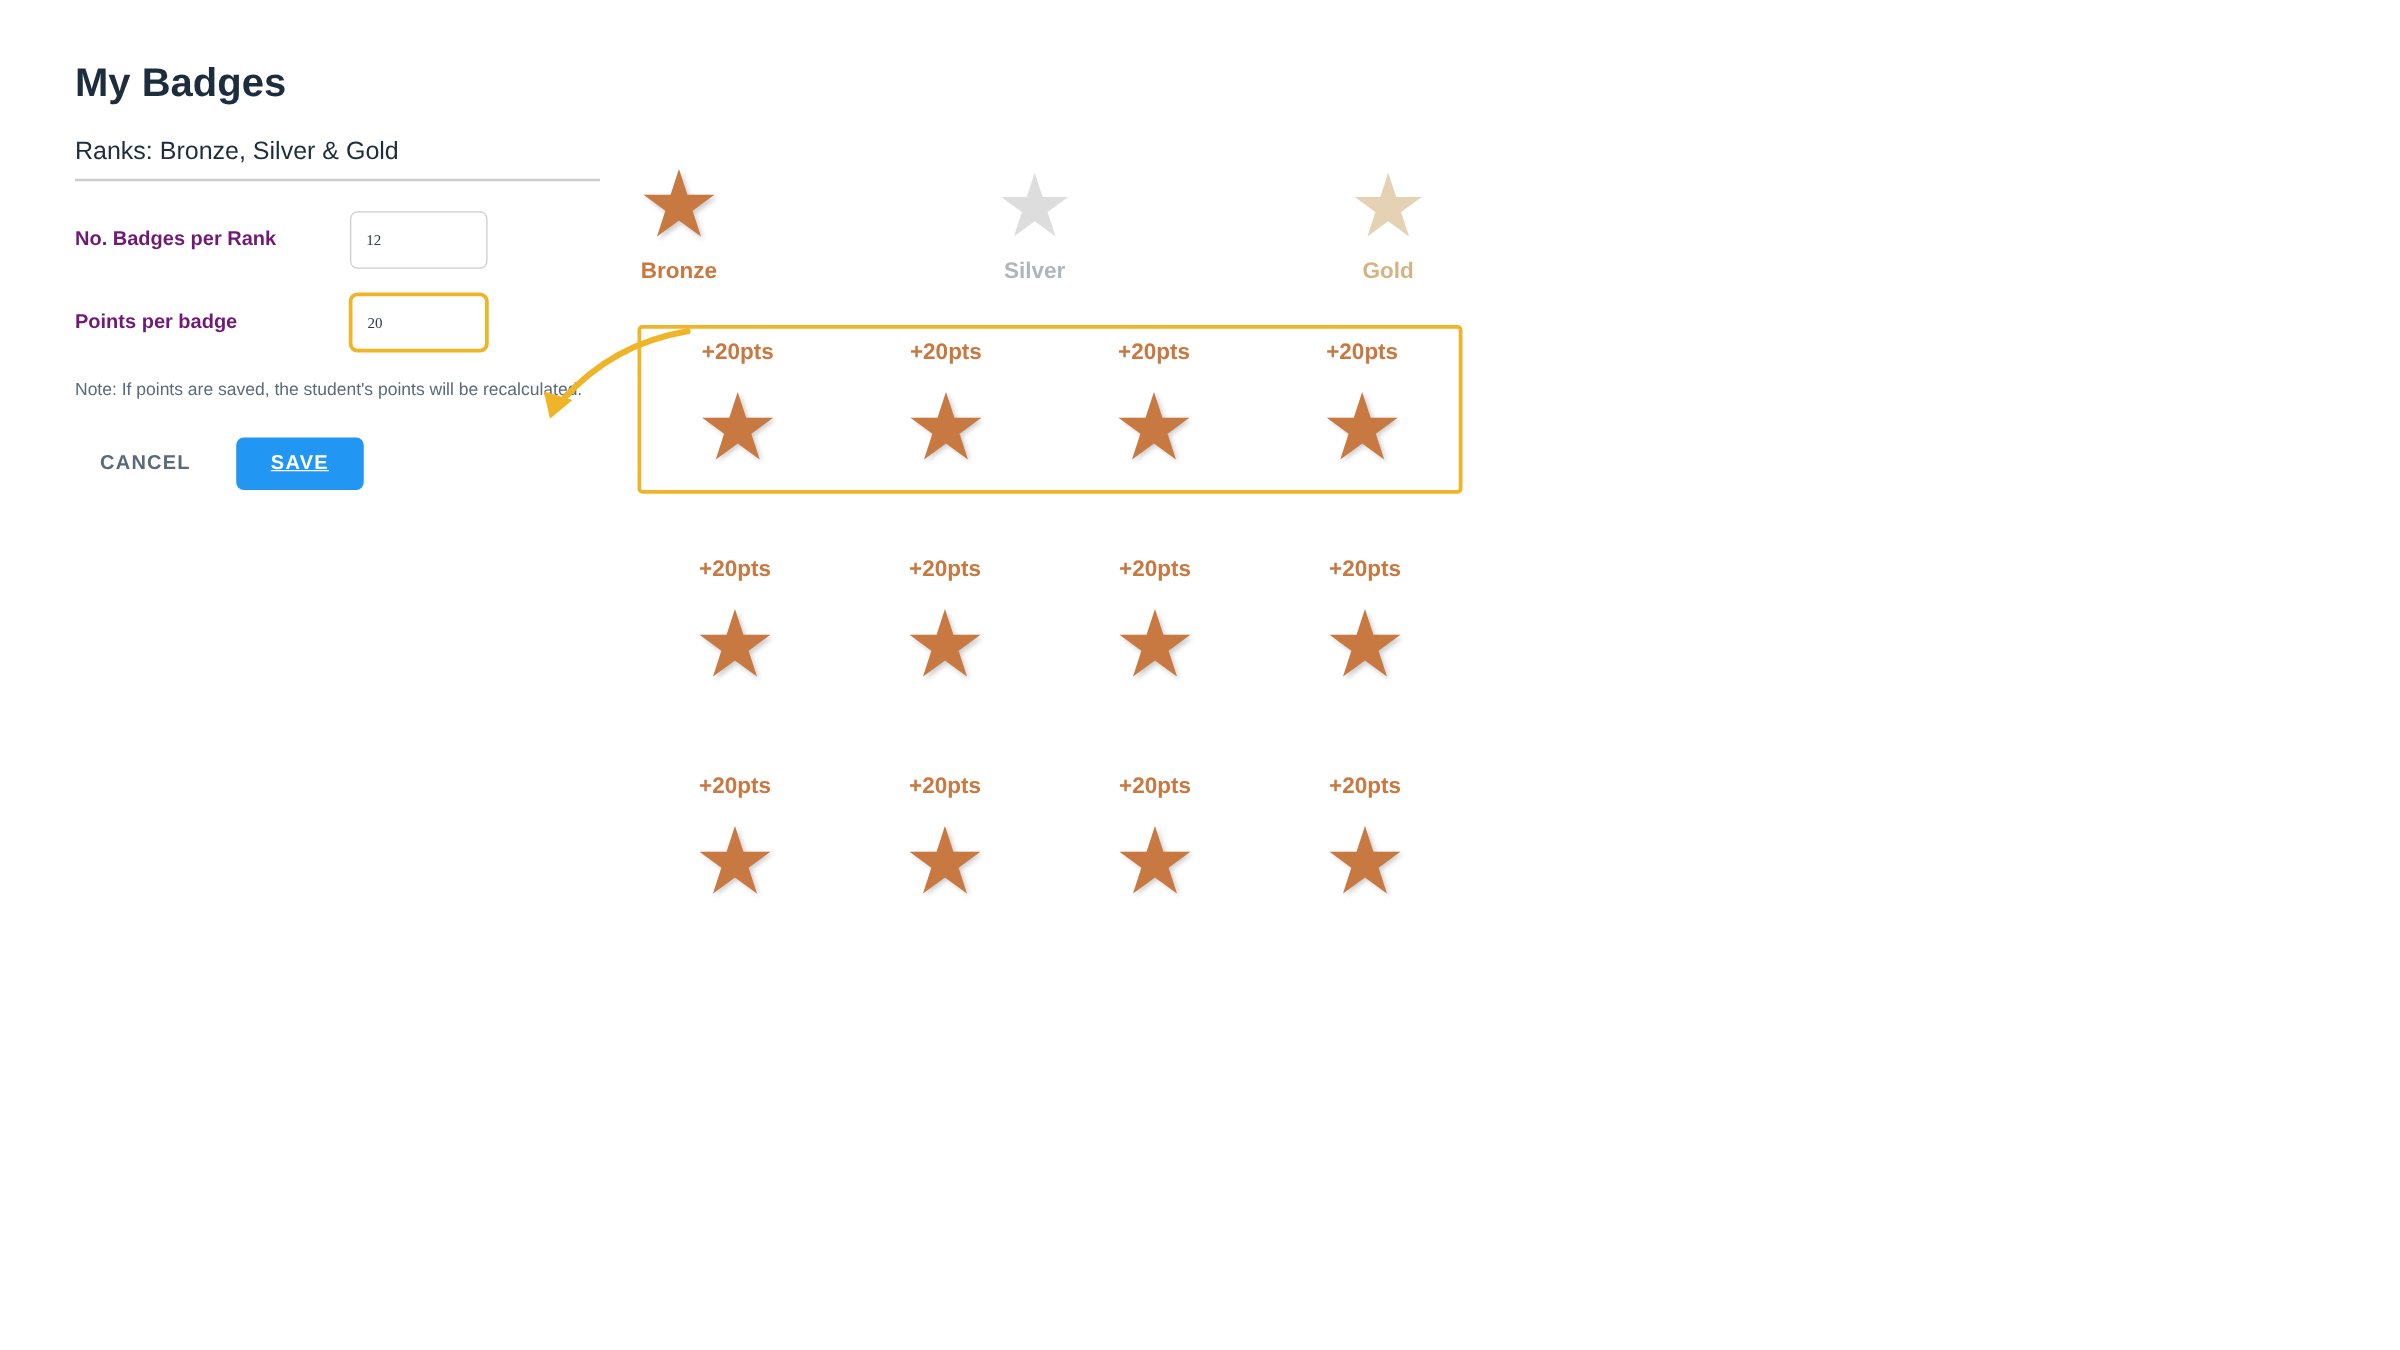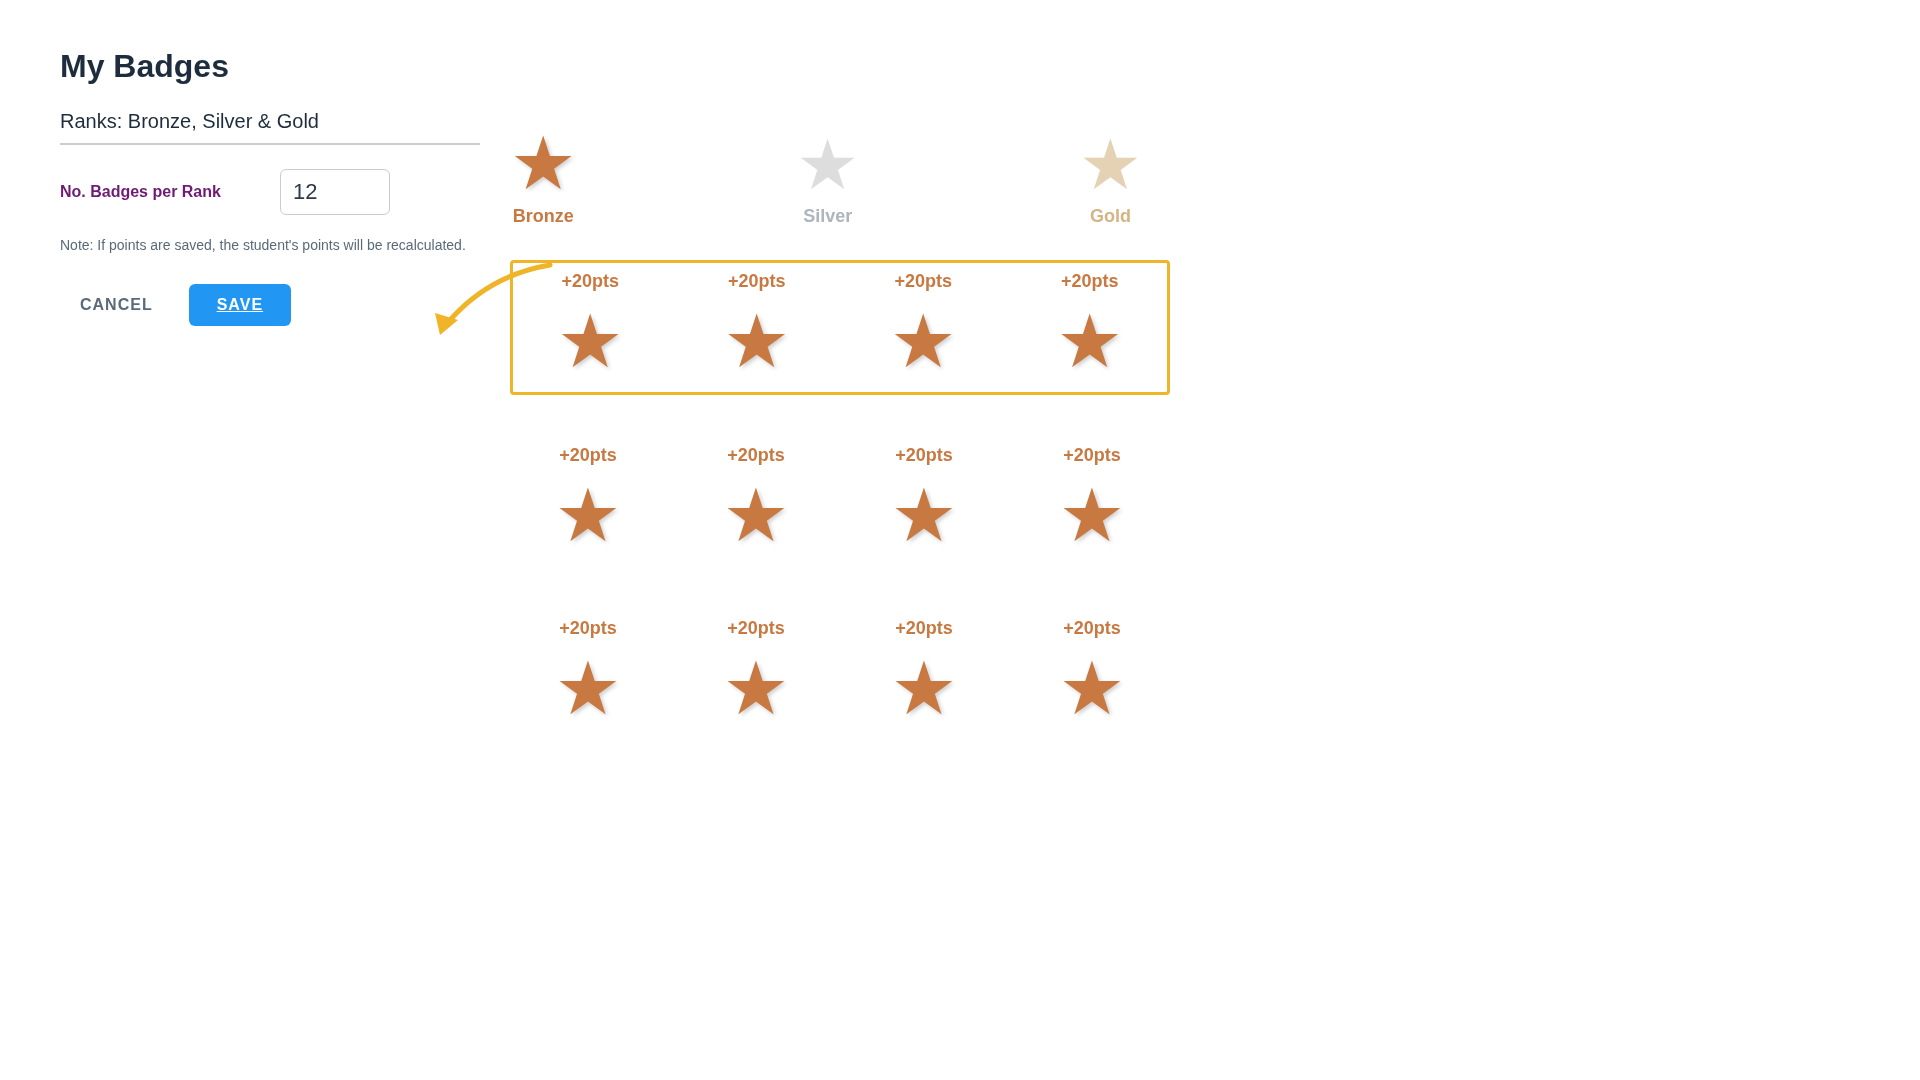--- a/index.html
+++ b/index.html
@@ -48,24 +48,25 @@
       font-weight: 600;
       color: #701a75;
       width: 220px;
     }
 
     .form-input {
       width: 110px;
       height: 46px;
       border: 1.5px solid #ccc;
       border-radius: 6px;
-      font-size: 22px;
+      font-size: 12px;
       padding: 0 12px;
       color: #2d3a4a;
       outline: none;
+      font-family: Liberation Serif, serif;
     }
 
     .form-input.highlighted {
       border: 2.5px solid #f0b429;
       box-shadow: 0 0 0 1px #f0b429;
     }
 
     .note-text {
       font-size: 14px;
       color: #5a6a7a;
@@ -208,20 +209,24 @@
 
   <div class="left-panel">
 
     <div class="ranks-title">Ranks: Bronze, Silver &amp; Gold</div>
 
     <div class="form-row">
       <label class="form-label">No. Badges per Rank</label>
       <input class="form-input" type="text" value="12" style="">
     </div>
 
+    <div class="form-row">
+      <label class="form-label">Points per badge</label>
+      <input class="form-input highlighted" type="text" value="20" style="">
+    </div>
 
     <p class="note-text">Note: If points are saved, the student's points will be recalculated.</p>
 
     <div class="action-buttons">
       <button class="btn-cancel">CANCEL</button>
       <button class="btn-save">SAVE</button>
     </div>
 
   </div>
 

